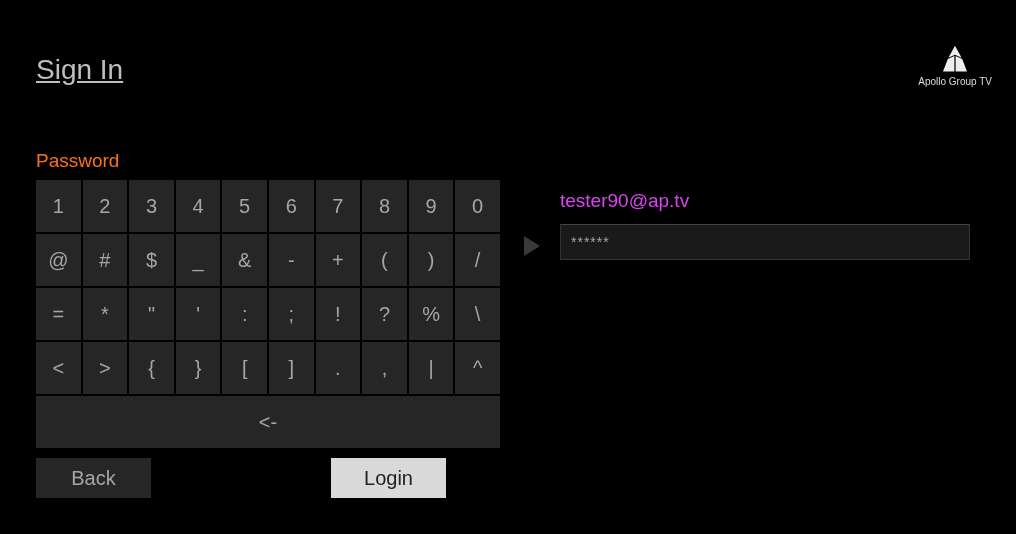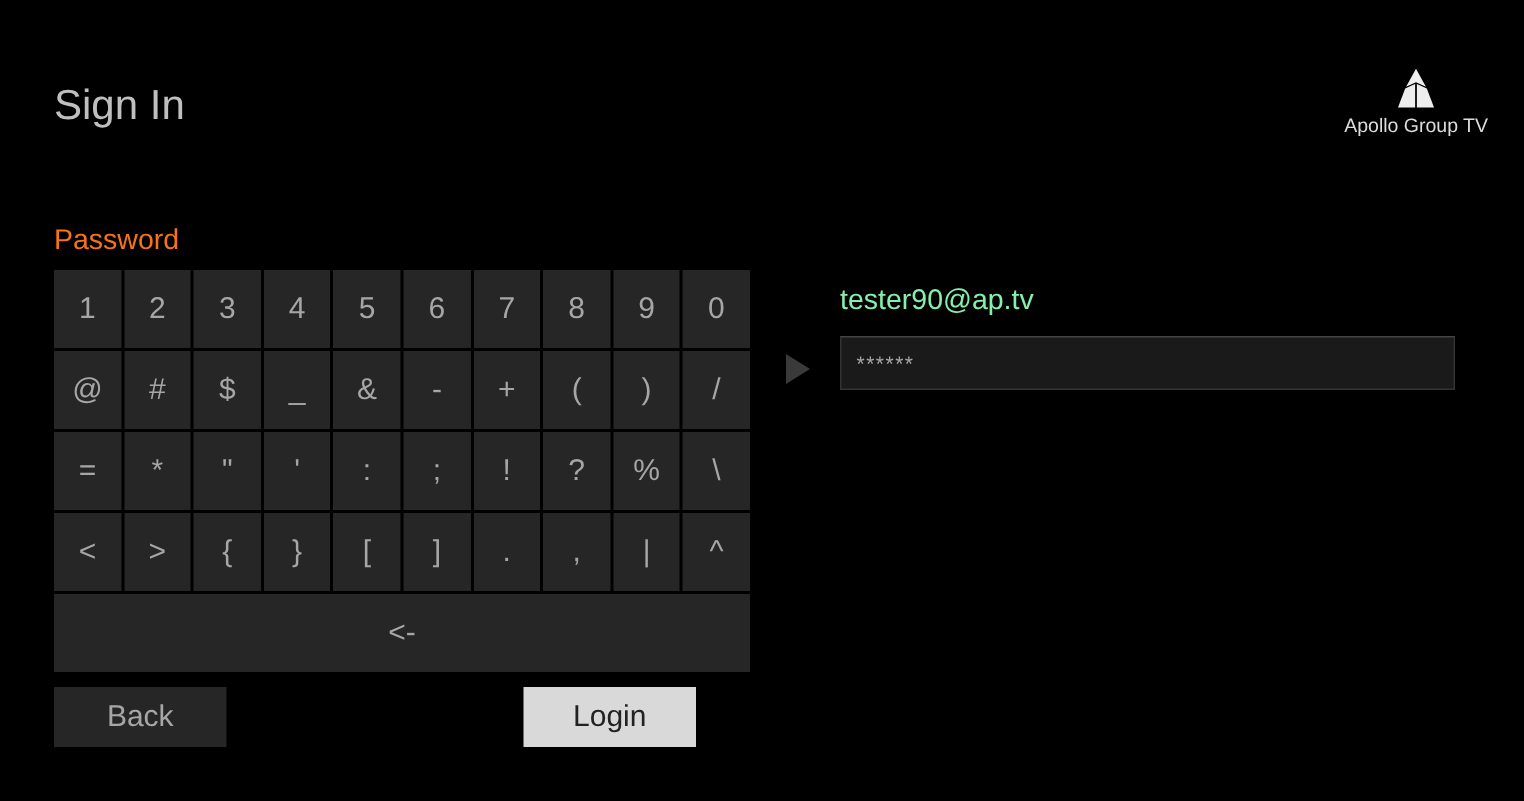--- a/index.html
+++ b/index.html
@@ -13,28 +13,29 @@
       position: relative;
     }
     .brand {
       position: absolute;
       top: 44px;
       right: 24px;
       text-align: center;
     }
     .brand-icon { display: flex; justify-content: center; margin-bottom: 2px; }
     .brand-icon svg { width: 30px; height: 30px; }
-    .brand-text { font-size: 13px; color: #ddd; white-space: nowrap; }
+    .brand-text { font-size: 10px; color: #ddd; white-space: nowrap; }
     .title {
       position: absolute;
       top: 54px;
       left: 36px;
       font-size: 28px;
       font-weight: 500;
       color: #bfbfbf;
+      text-decoration: underline;
     }
     .pw-label {
       position: absolute;
       top: 150px;
       left: 36px;
       font-size: 19px;
       font-weight: 400;
       color: #f97316;
     }
     .keyboard {
@@ -70,30 +71,29 @@
       font-size: 20px;
       display: flex;
       align-items: center;
       justify-content: center;
       cursor: pointer;
       user-select: none;
     }
     .btn-primary {
       background: #d9d9d9;
       color: #222;
-      margin-left: 18px;
     }
     .right-pane {
       position: absolute;
       top: 190px;
       left: 520px;
       width: 450px;
     }
     .email-display {
-      color: #86efac;
+      color: #d946ef;
       font-size: 19px;
       padding: 0 40px 12px 40px;
     }
     .arrow-indicator {
       position: absolute;
       left: 4px;
       top: 46px;
       width: 0; height: 0;
       border-top: 10px solid transparent;
       border-bottom: 10px solid transparent;

